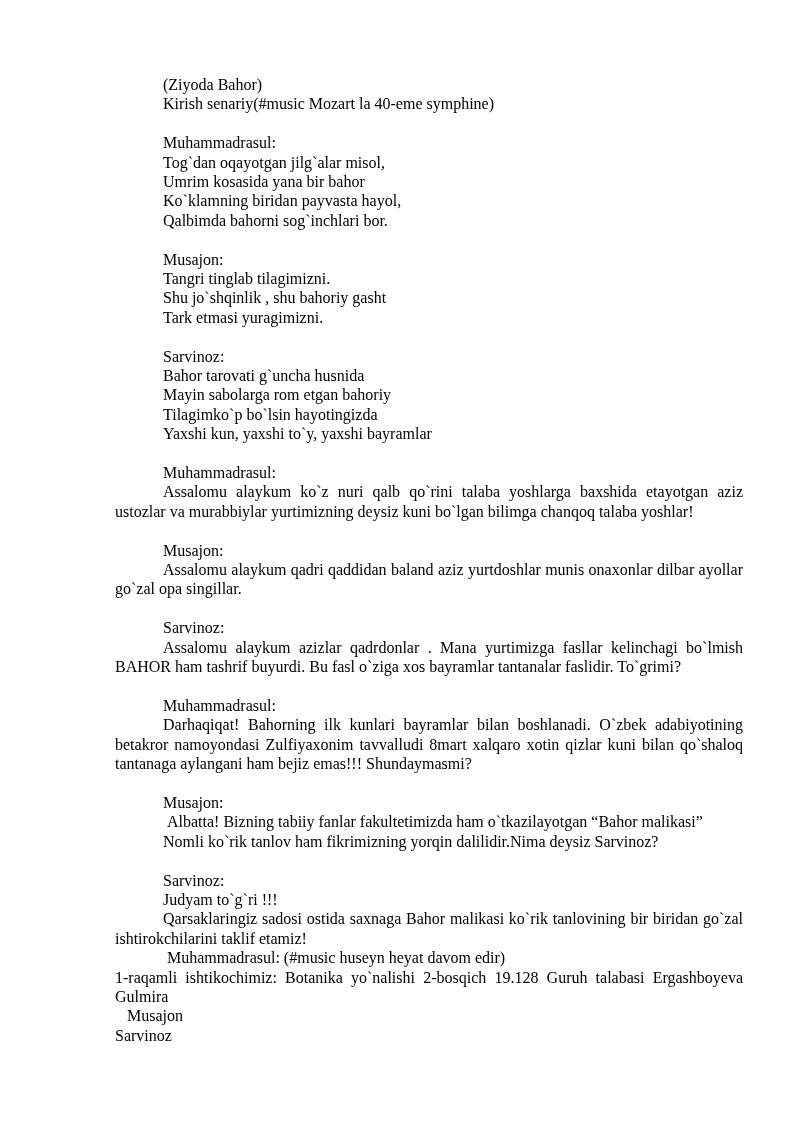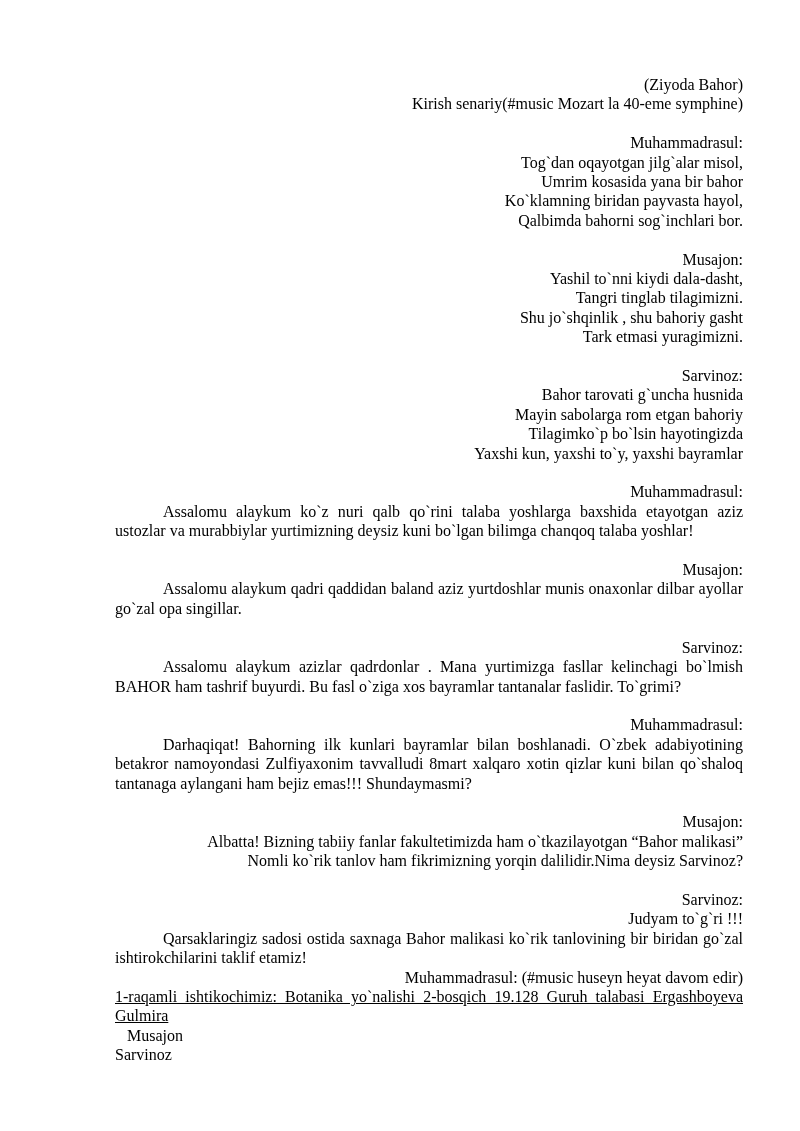--- a/index.html
+++ b/index.html
@@ -19,29 +19,27 @@
     font-size: 16px;
     line-height: 19.4px;
     overflow: hidden;
   }
   .block { margin-bottom: 19.4px; }
   .block:last-child { margin-bottom: 0; }
   .part { margin: 0; }
   .part.indent {
     margin-left: 48px;
     white-space: pre-wrap;
-    text-align: right;
   }
   .part.para {
     text-indent: 48px;
     text-align: justify;
   }
   .part.flush {
     text-align: justify;
-    text-decoration: underline;
   }
   .part.flushline {
     white-space: pre-wrap;
   }
 </style>
 </head>
 <body>
 
 <div class="page">
     <div class="block">
@@ -50,21 +48,20 @@
     </div>
     <div class="block">
       <div class="part indent">Muhammadrasul:</div>
       <div class="part indent">Tog`dan oqayotgan jilg`alar misol,</div>
       <div class="part indent">Umrim kosasida yana bir bahor</div>
       <div class="part indent">Ko`klamning biridan payvasta hayol,</div>
       <div class="part indent">Qalbimda bahorni sog`inchlari bor.</div>
     </div>
     <div class="block">
       <div class="part indent">Musajon:</div>
-      <div class="part indent">Yashil to`nni kiydi dala-dasht,</div>
       <div class="part indent">Tangri tinglab tilagimizni.</div>
       <div class="part indent">Shu jo`shqinlik , shu bahoriy gasht</div>
       <div class="part indent">Tark etmasi yuragimizni.</div>
     </div>
     <div class="block">
       <div class="part indent">Sarvinoz:</div>
       <div class="part indent">Bahor tarovati g`uncha husnida</div>
       <div class="part indent">Mayin sabolarga rom etgan bahoriy</div>
       <div class="part indent">Tilagimko`p bo`lsin hayotingizda</div>
       <div class="part indent">Yaxshi kun, yaxshi to`y, yaxshi bayramlar</div>

